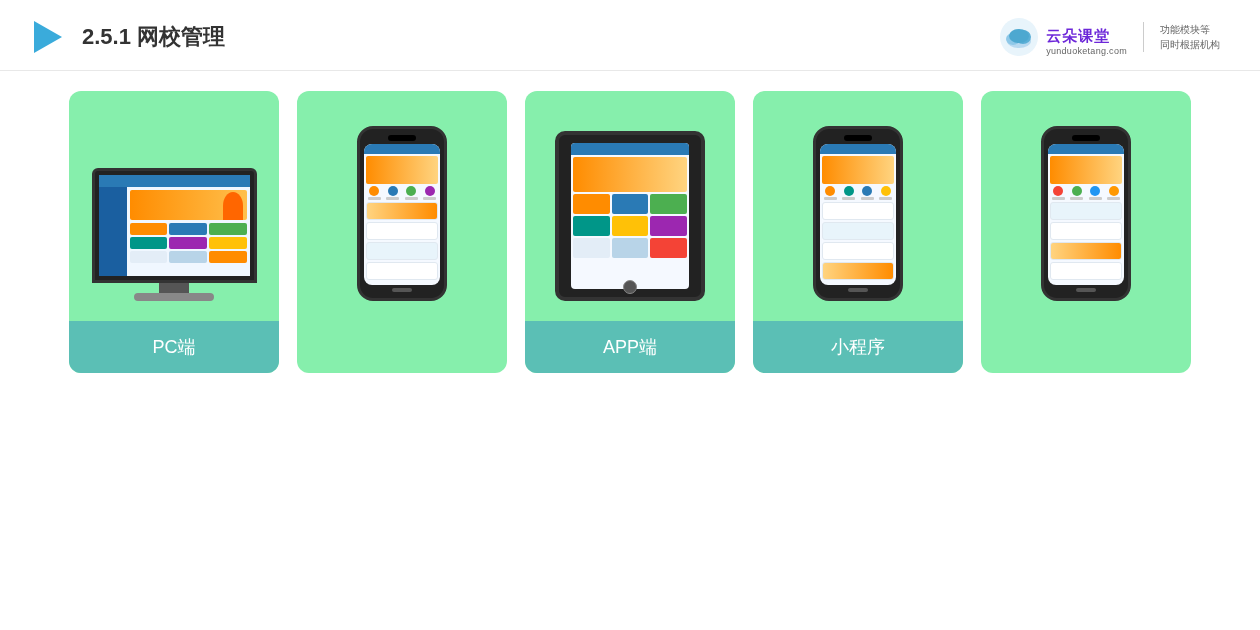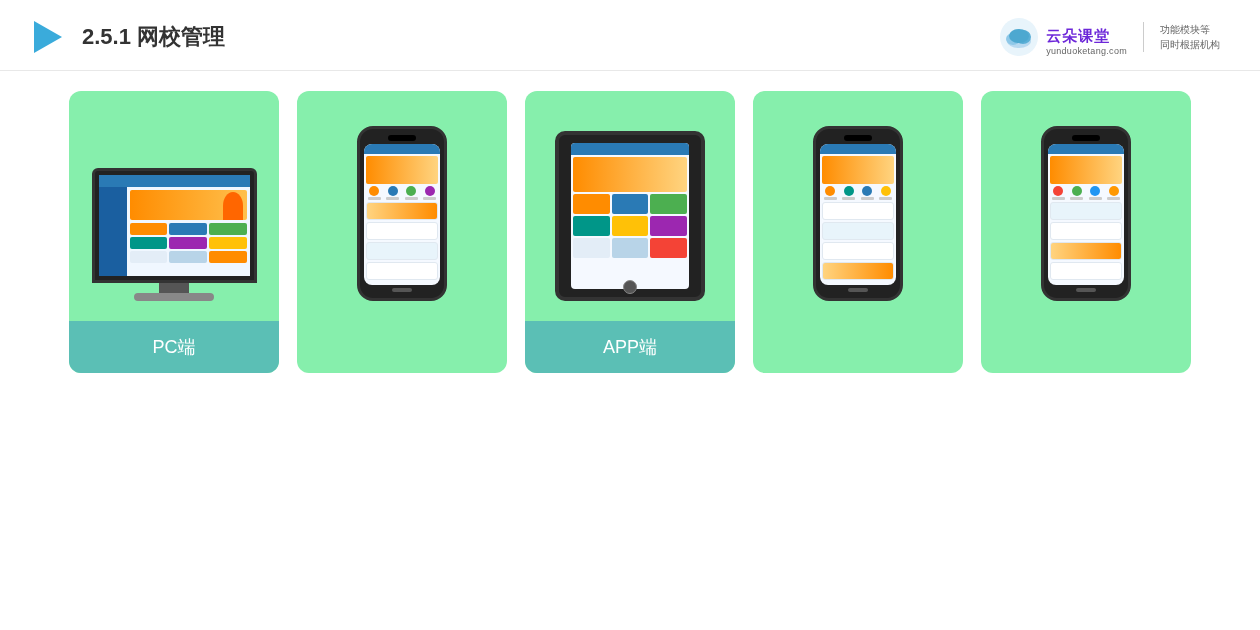--- a/index.html
+++ b/index.html
@@ -568,20 +568,21 @@
             <div class="phone-screen-cards">
               <div class="phone-card-item"></div>
               <div class="phone-card-item" style="background:#e8f4fb"></div>
               <div class="phone-card-item"></div>
               <div class="phone-card-item" style="background:linear-gradient(90deg,#ffd480,#ff8c00)"></div>
             </div>
           </div>
           <div class="phone-home-btn"></div>
         </div>
       </div>
+      <div class="card-label">小程序</div>
     </div>
 
     <div class="device-card">
       <div class="device-mockup">
         <div class="phone-mockup">
           <div class="phone-notch"></div>
           <div class="phone-screen">
             <div class="phone-screen-bar"></div>
             <div class="phone-screen-banner"></div>
             <div class="phone-screen-grid">

